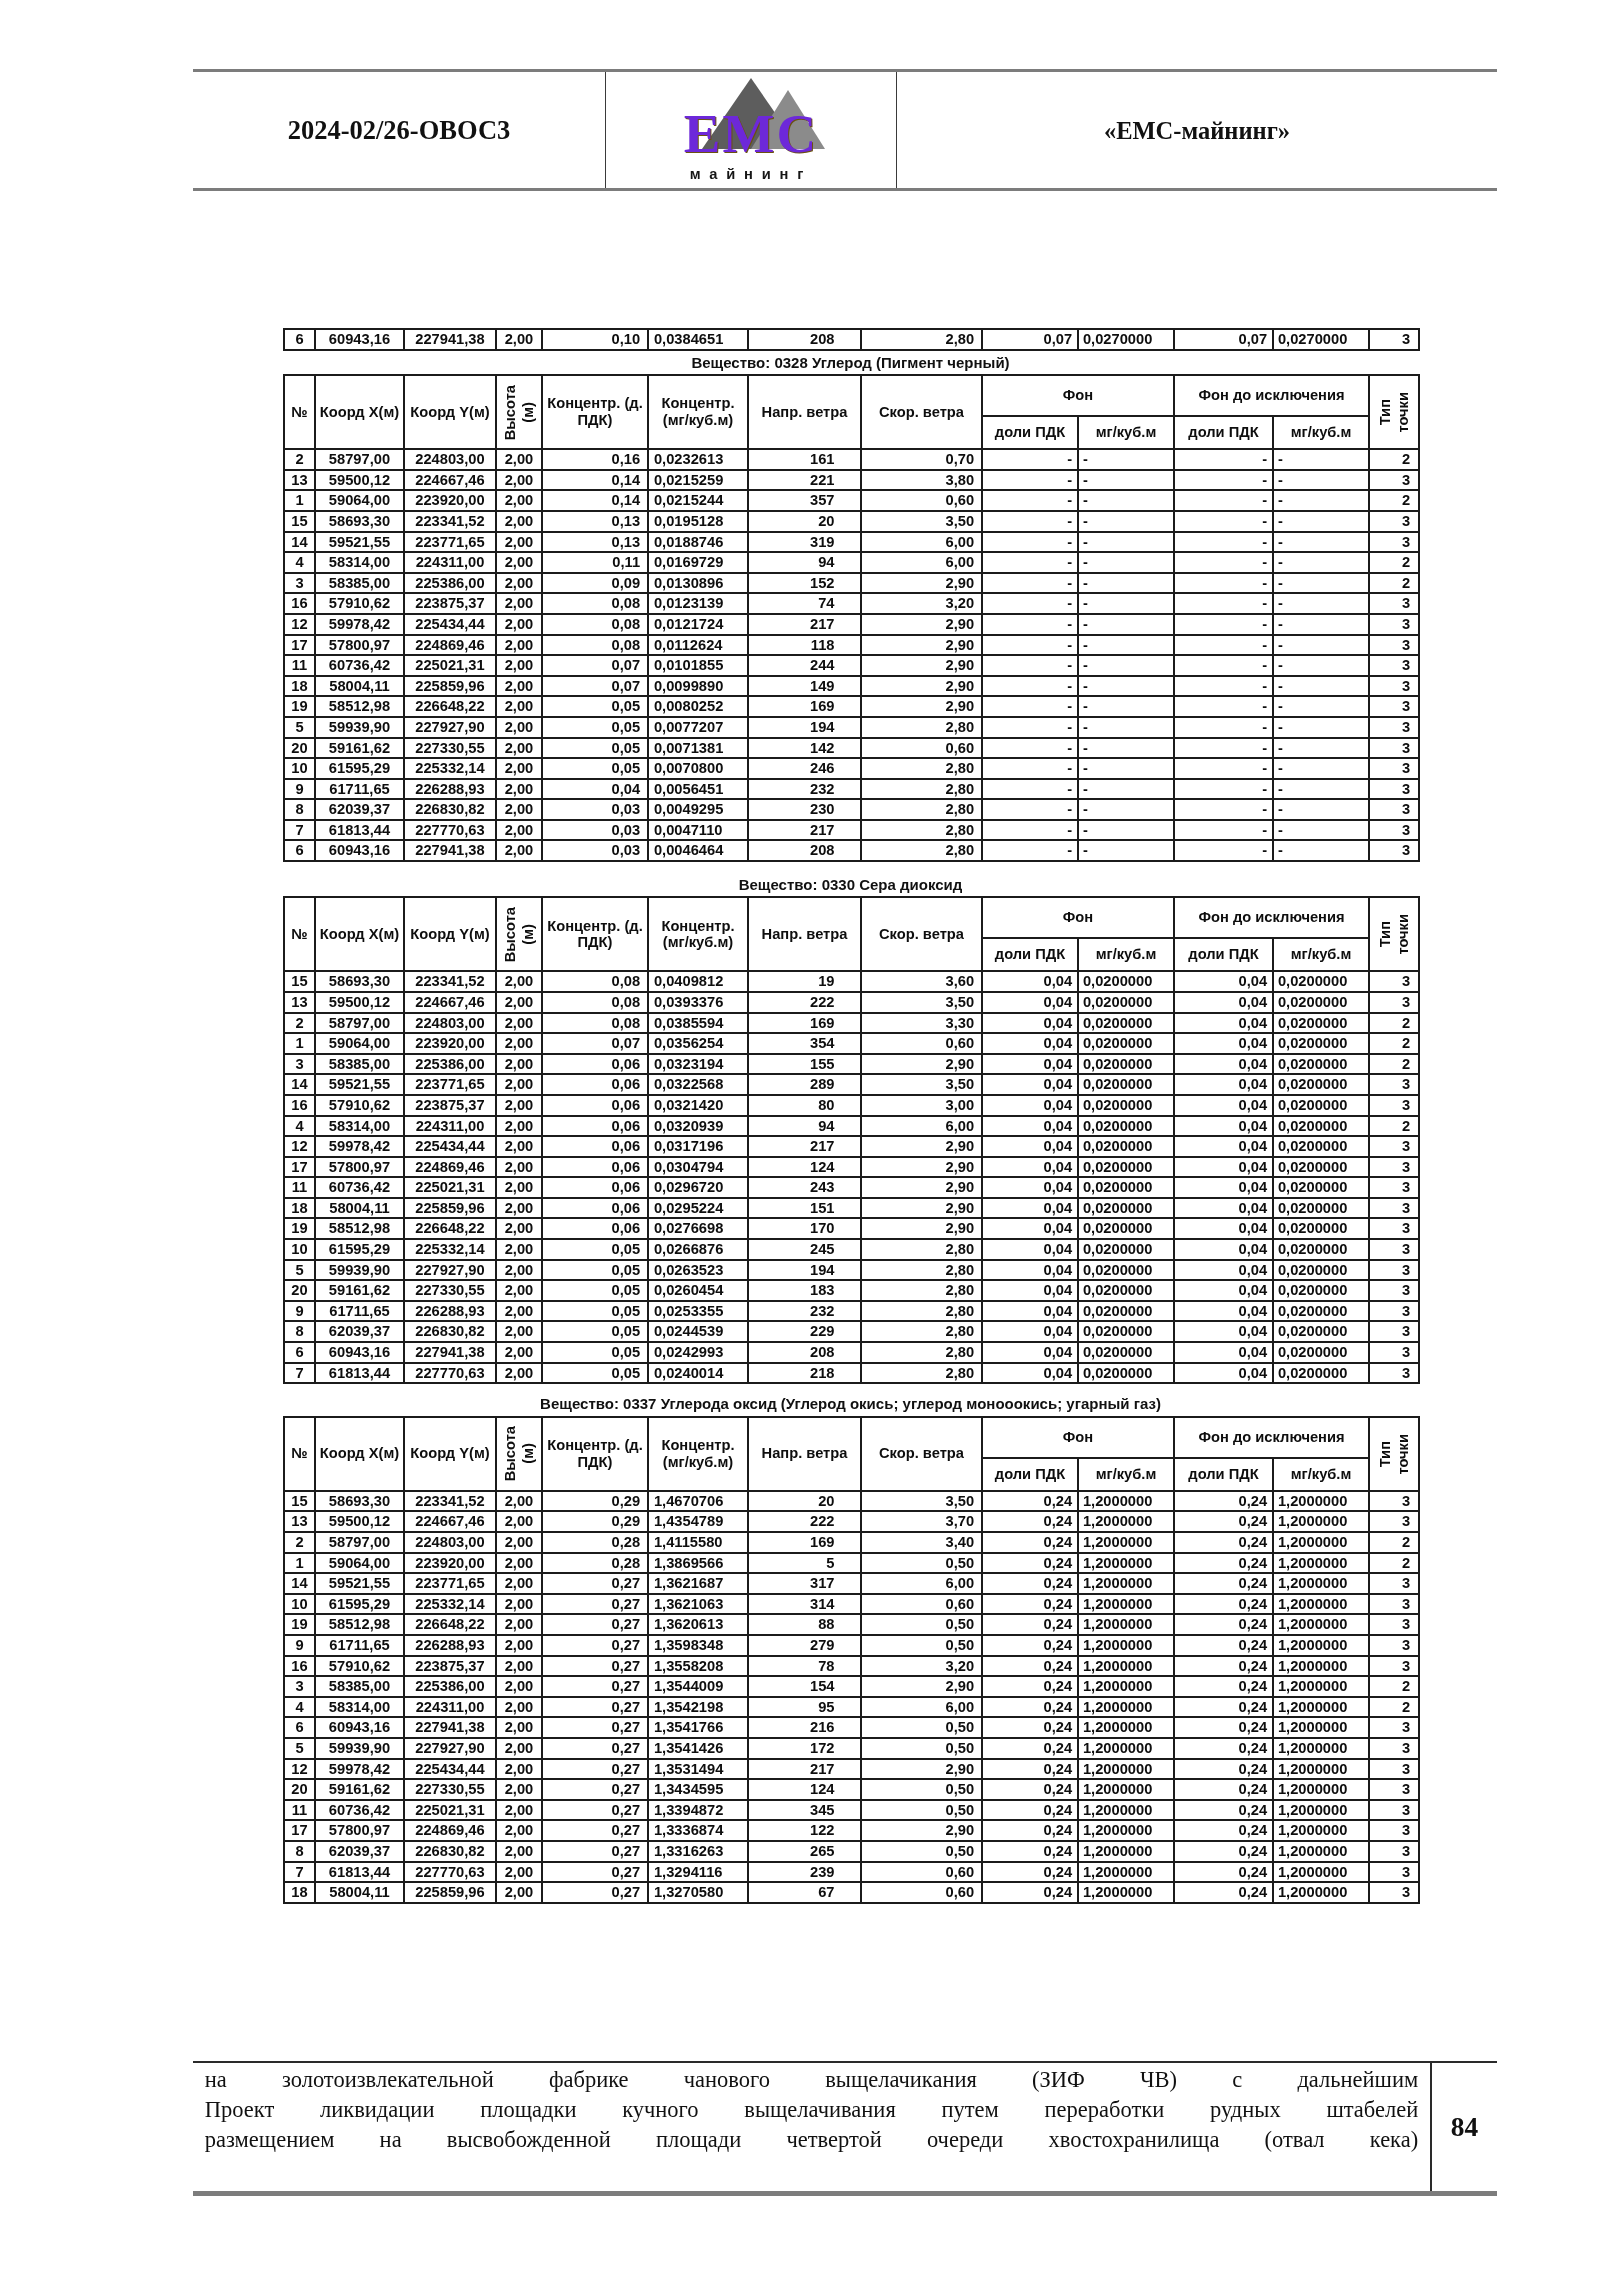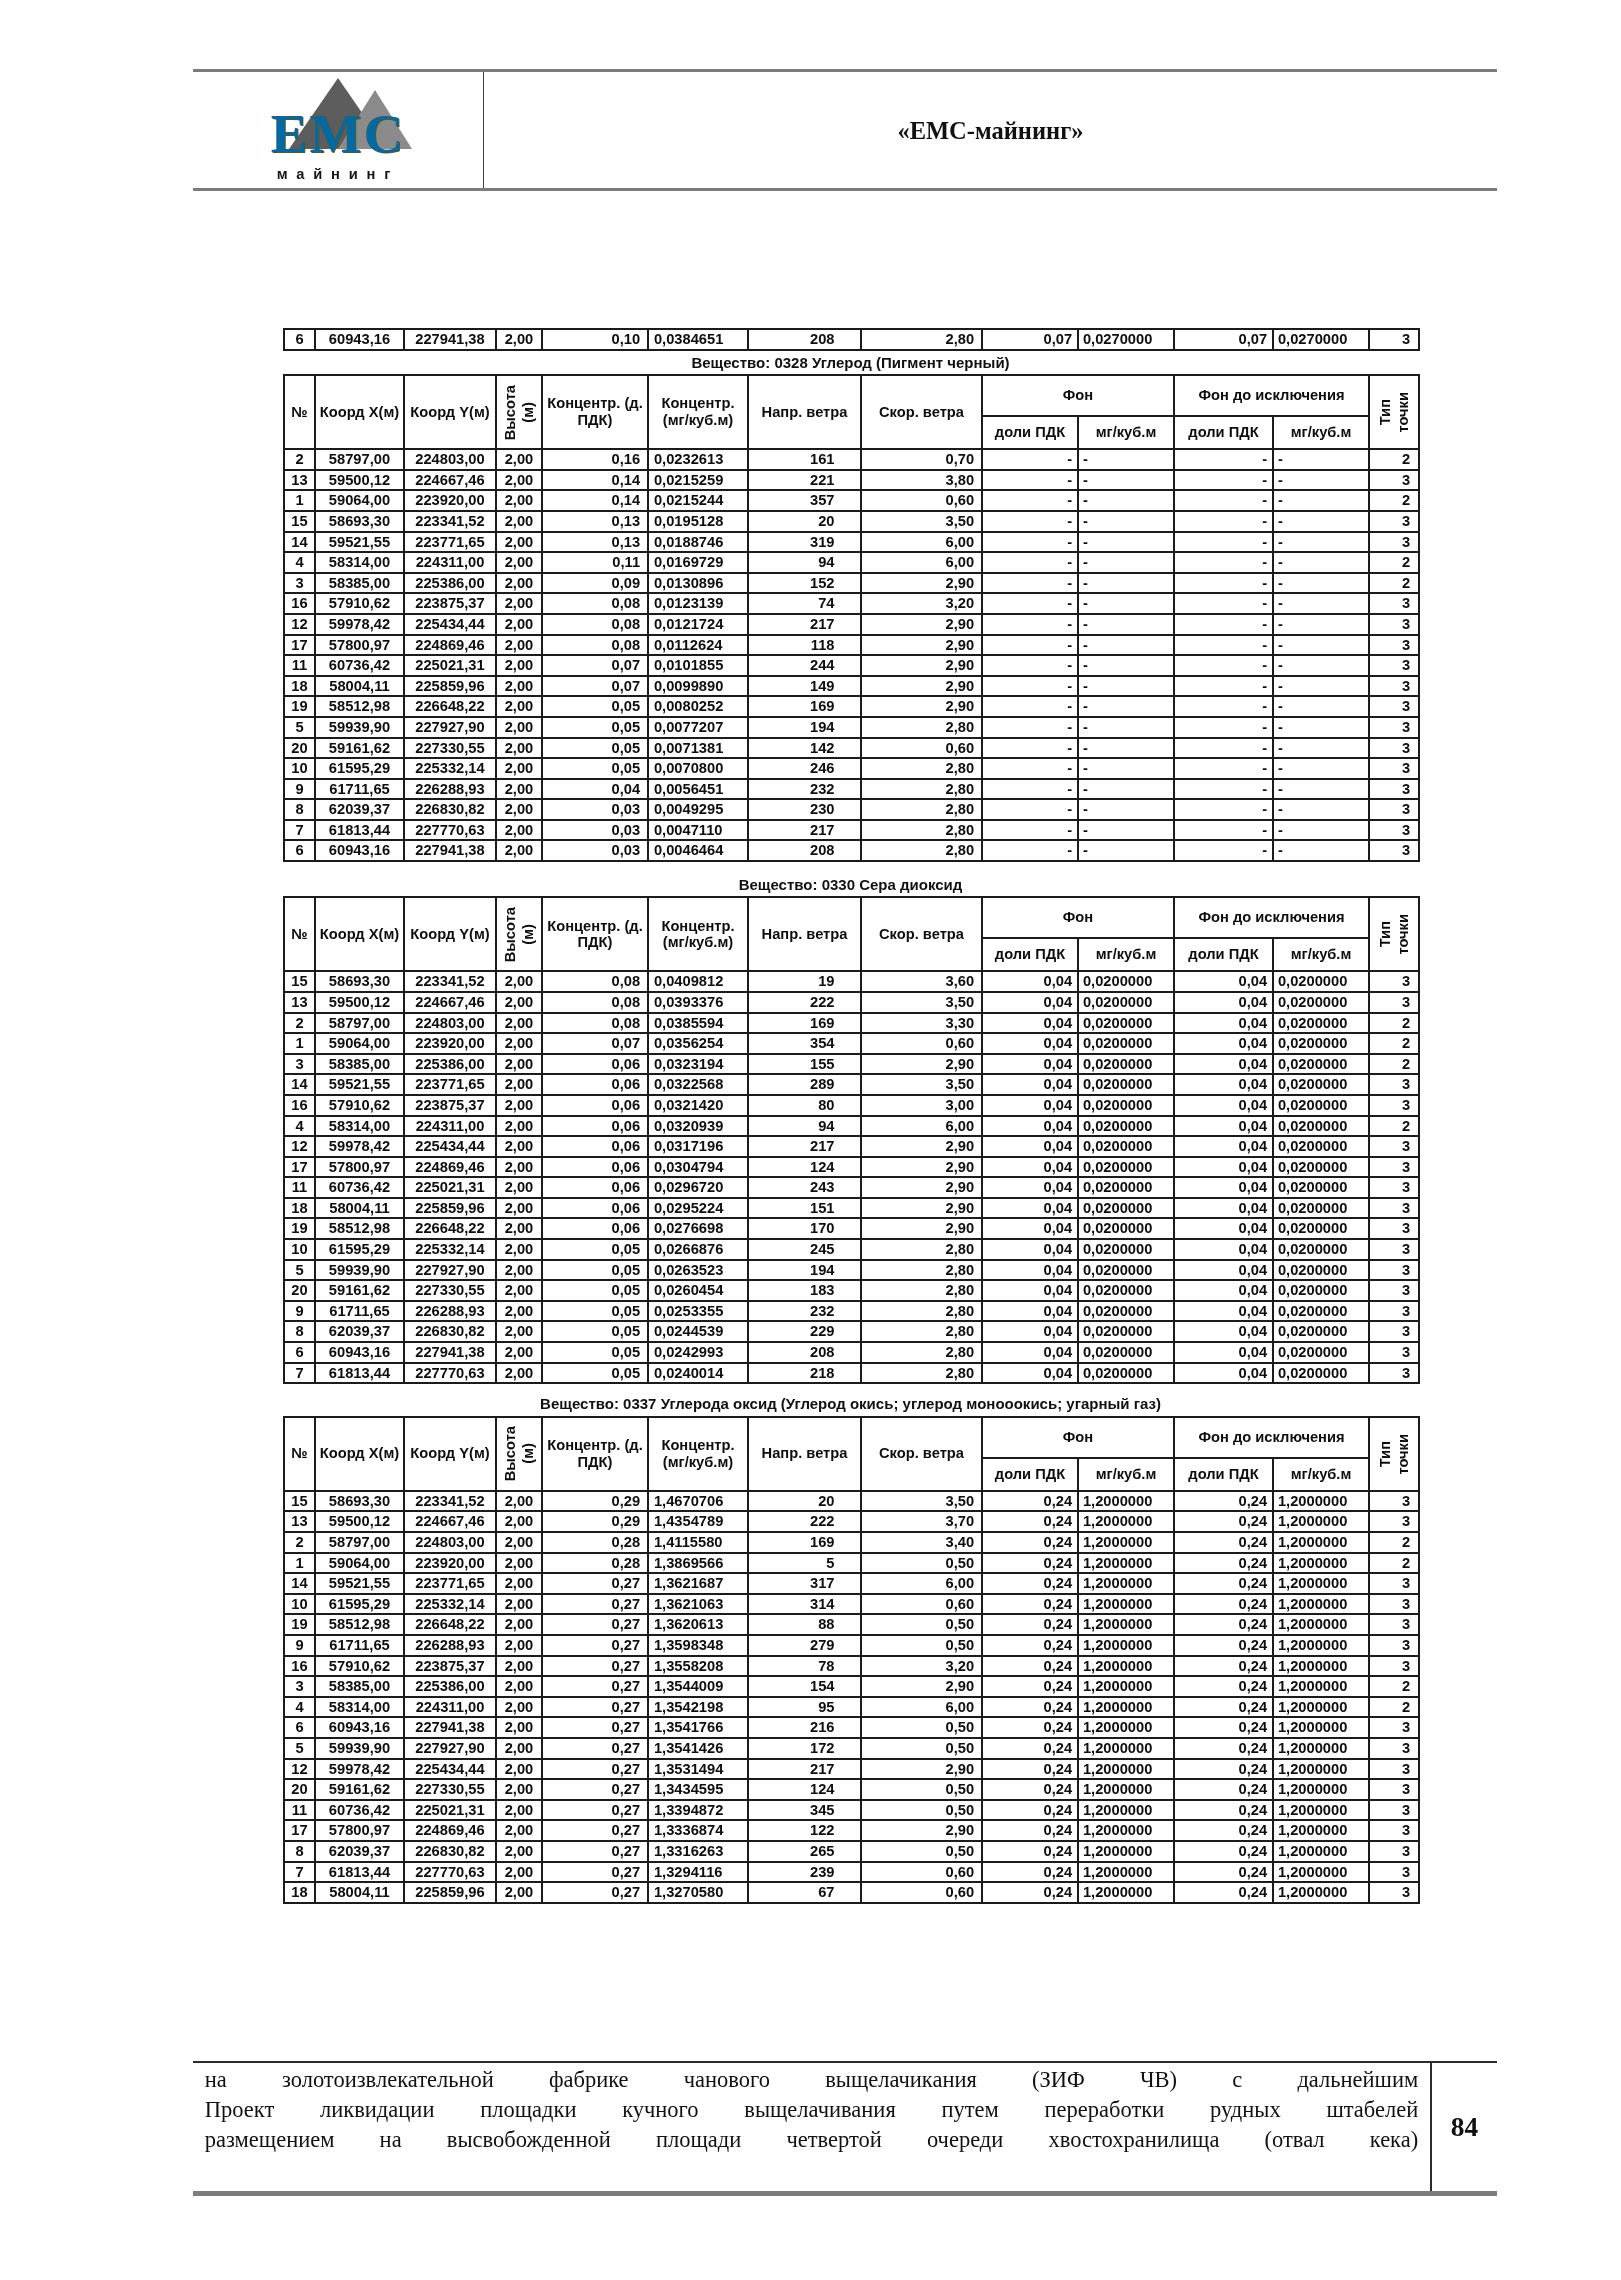--- a/index.html
+++ b/index.html
@@ -17,21 +17,21 @@
   .ph-company{flex:1;font-family:"Liberation Serif",serif;font-weight:bold;font-size:24.5px;
               text-align:center;line-height:33px;flex-direction:column;}
 
   .logo-box{position:relative;width:206px;height:108px;}
   .mtn{position:absolute;top:2px;left:54px;width:0;height:0;border-left:49px solid transparent;
        border-right:49px solid transparent;border-bottom:71px solid #5d5d5d;}
   .mtn2{position:absolute;top:13.7px;left:103px;width:0;height:0;border-left:37px solid transparent;
         border-right:37px solid transparent;border-bottom:59px solid #8b8b8b;}
   .logo-emc{position:absolute;left:0;right:0;bottom:23.5px;text-align:center;
             font-family:"Liberation Serif",serif;font-weight:bold;font-size:55px;line-height:55px;
-            color:#0369a1;letter-spacing:2px;text-shadow:1px 1px 0 #6b5210;}
+            color:#6d28d9;letter-spacing:2px;text-shadow:1px 1px 0 #6b5210;}
   .logo-sub{position:absolute;left:0;right:0;bottom:2px;text-align:center;
             font-weight:bold;font-size:14.7px;letter-spacing:8.8px;color:#161616;}
 
   
   .content{position:absolute;left:283px;top:328px;width:1135px;}
   table.dtable{border-collapse:collapse;table-layout:fixed;width:1135px;
                font-family:"Liberation Sans",sans-serif;font-weight:bold;font-size:14.7px;color:#0e0e0e;}
   .dtable th,.dtable td{border:2px solid #1b1b1b;padding:0 2px;line-height:18.6px;height:18.6px;
                         overflow:hidden;white-space:nowrap;}
   .dtable th{font-size:14.7px;text-align:center;vertical-align:middle;line-height:16.7px;white-space:normal;}
@@ -65,20 +65,21 @@
   .pf-text .lline{text-align:left;}
   .pf-page{width:65px;display:flex;align-items:center;justify-content:center;
            font-weight:bold;font-size:27.4px;}
 </style>
 </head>
 <body>
 
 <div class="page">
 
   <div class="pheader">
+    <div class="ph-cell ph-doc">2024-02/26-ОВОС3</div>
     <div class="ph-cell ph-logo">
       <div class="logo-box">
         <div class="mtn"></div>
         <div class="mtn2"></div>
         <div class="logo-emc">ЕМС</div>
         <div class="logo-sub">майнинг</div>
       </div>
     </div>
     <div class="ph-cell ph-company">
       <div>«ЕМС-майнинг»</div>

